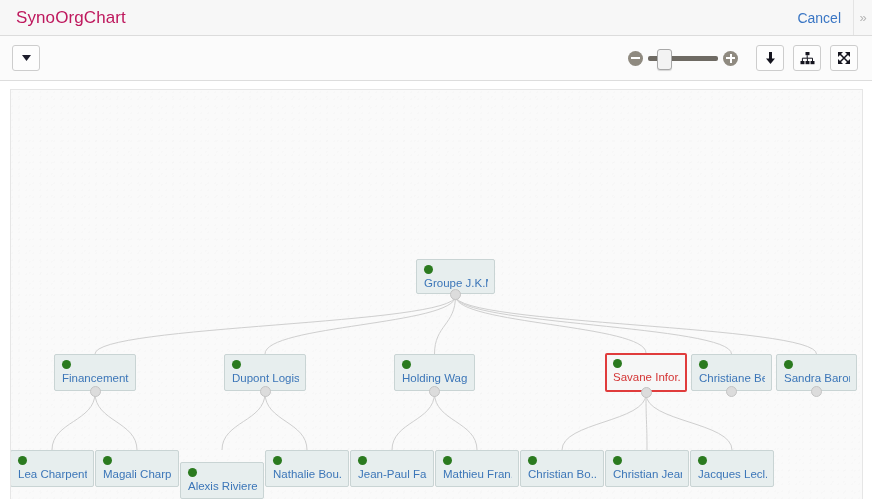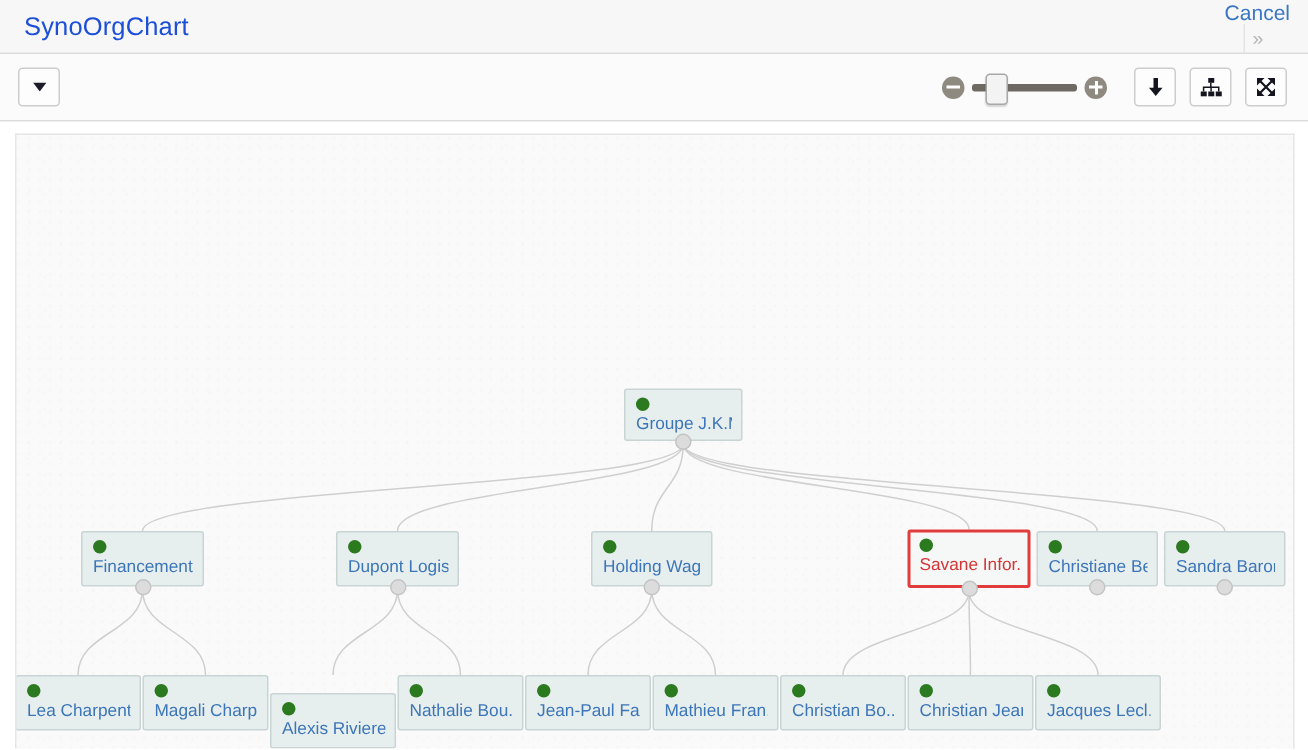--- a/index.html
+++ b/index.html
@@ -20,29 +20,28 @@
     position: relative;
     height: 35px;
     background: #f7f7f7;
     border-bottom: 1px solid #dcdcdc;
     display: flex;
     align-items: center;
   }
   .app-title {
     margin-left: 16px;
     font-size: 17px;
-    color: #1d4ed8;
+    color: #be185d;
     letter-spacing: 0.1px;
   }
   .header-right {
     margin-left: auto;
     display: flex;
     align-items: center;
     height: 100%;
-    flex-direction: column;
   }
   .cancel-link {
     color: #3a76c4;
     font-size: 14px;
     padding: 0 12px;
     cursor: pointer;
     text-decoration: none;
   }
   .header-chevron {
     width: 18px;

